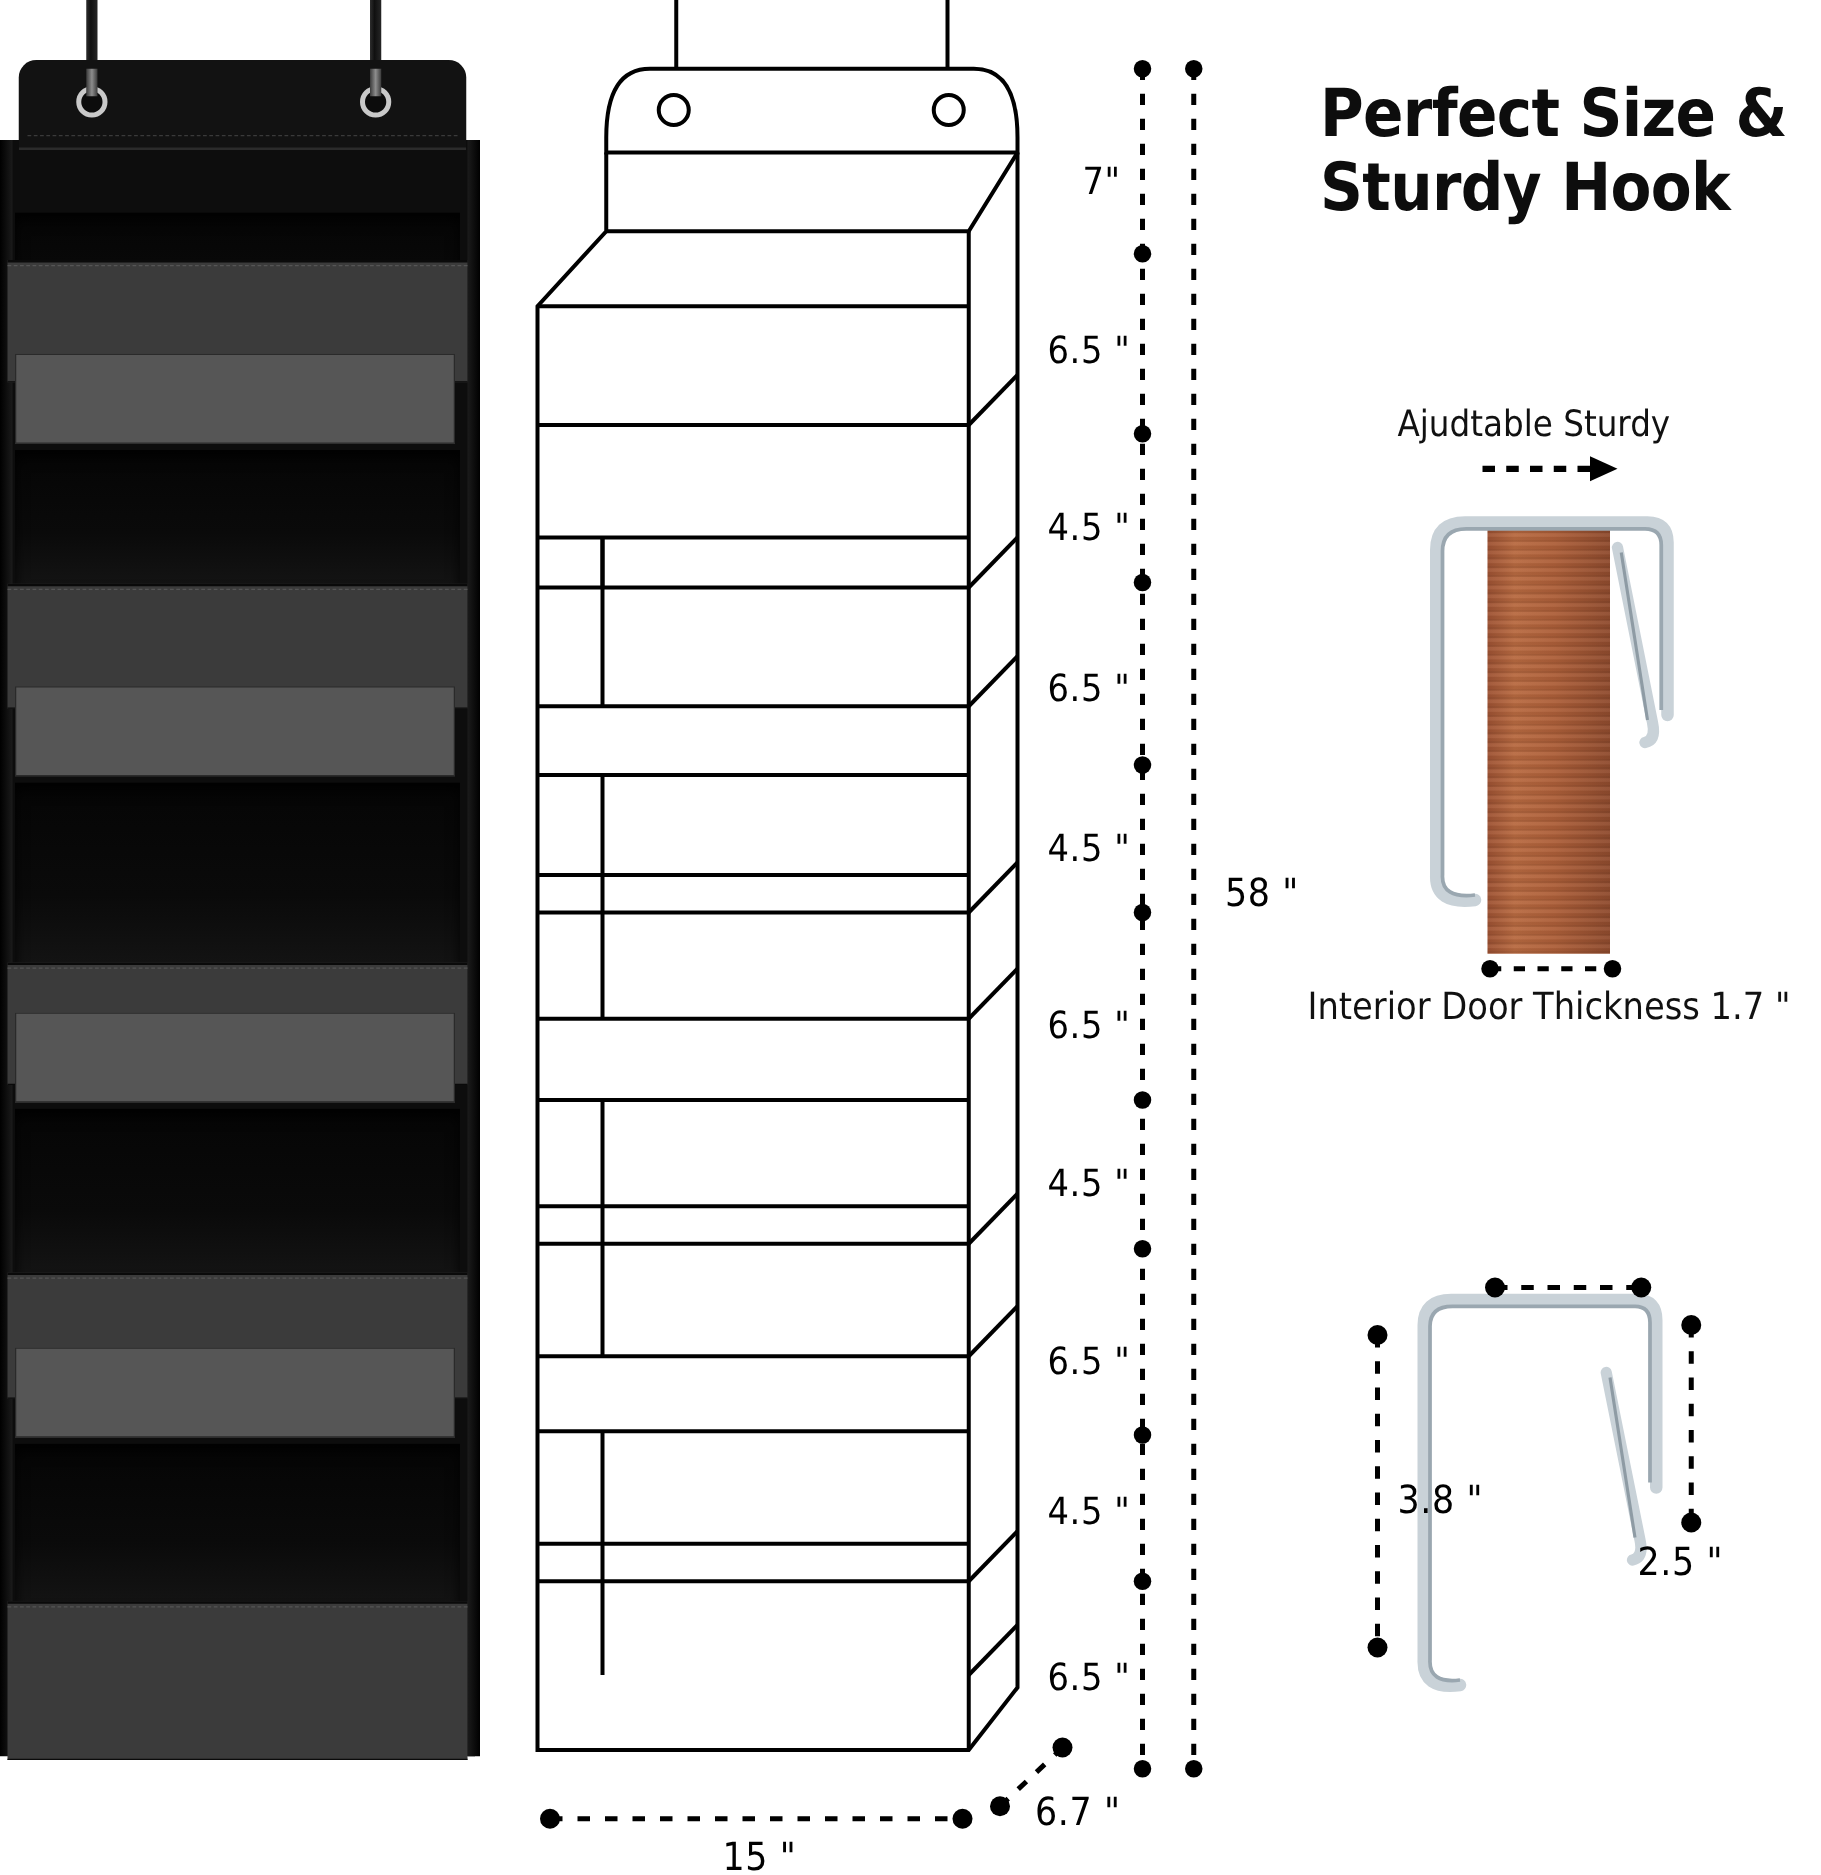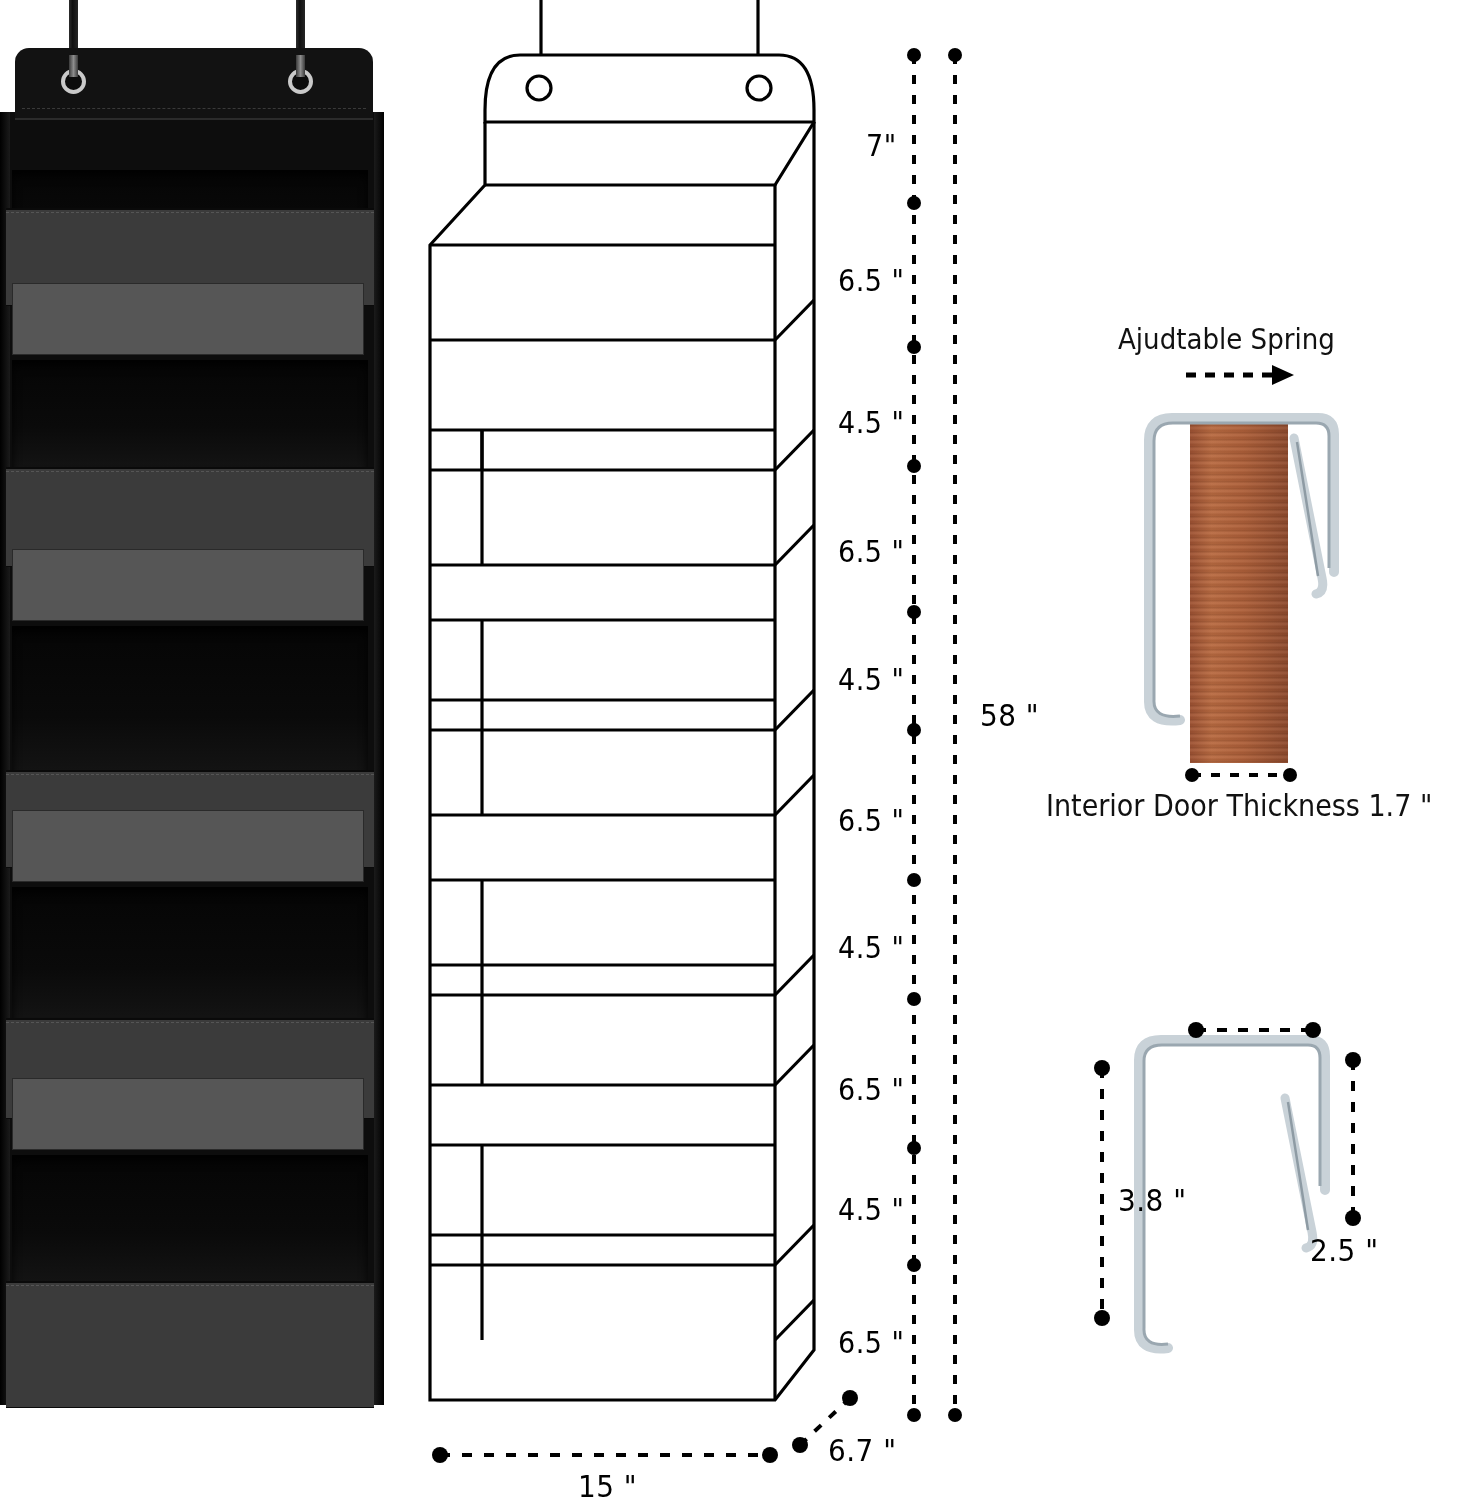--- a/index.html
+++ b/index.html
@@ -312,22 +312,26 @@
   <div class="dim-label" style="left:838px; top:803px;">6.5 "</div>
   <div class="dim-label" style="left:838px; top:930px;">4.5 "</div>
   <div class="dim-label" style="left:838px; top:1072px;">6.5 "</div>
   <div class="dim-label" style="left:838px; top:1192px;">4.5 "</div>
   <div class="dim-label" style="left:838px; top:1325px;">6.5 "</div>
 
   <div class="dim-label big" style="left:980px; top:697px;">58 "</div>
   <div class="dim-label big" style="left:578px; top:1468px;">15 "</div>
   <div class="dim-label big" style="left:828px; top:1432px;">6.7 "</div>
 
-
-  <div class="hook-caption" id="spring-caption">Ajudtable Spring</div>
+  <div id="headline">
+    <div>Perfect Size &amp;</div>
+    <div>Sturdy Hook</div>
+  </div>
+
+  <div class="hook-caption" id="spring-caption">Ajudtable Sturdy</div>
 
   <div id="door-slab"></div>
 
   <svg class="stage">
 
     <g>
       <line x1="1186" y1="375" x2="1278" y2="375" stroke="#000" stroke-width="5" stroke-dasharray="10 9"></line>
       <polygon points="1272,365 1294,375 1272,385" fill="#000"></polygon>
     </g>
 

